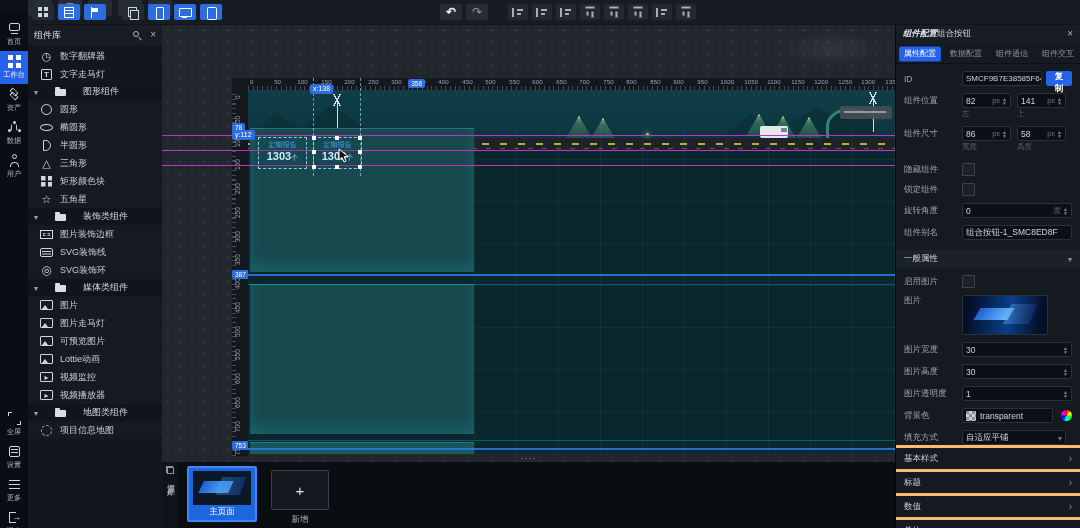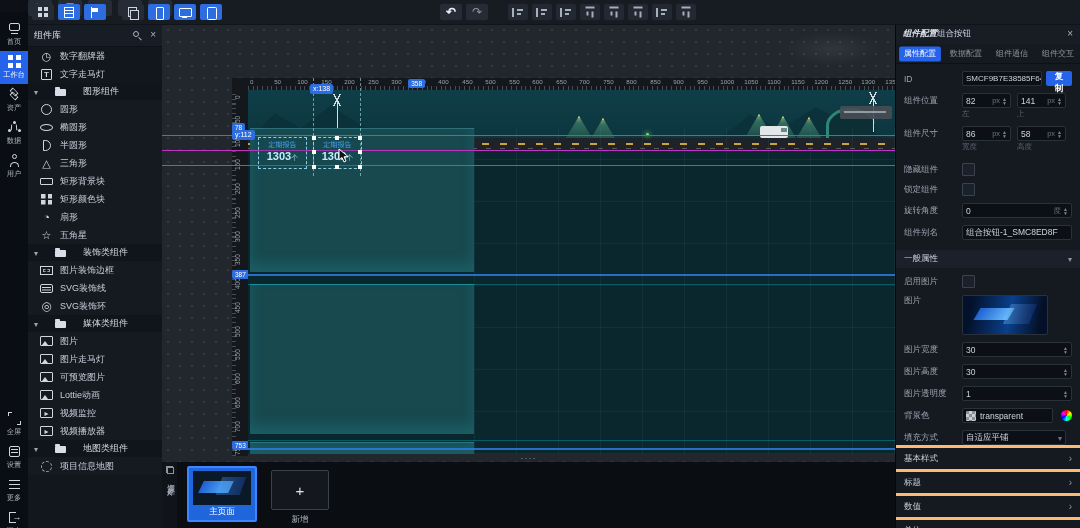--- a/index.html
+++ b/index.html
@@ -396,30 +396,22 @@
           </div>
           <div class="lib-item">
             <span class="lic" data-icon="halfcircle"></span>
             <span class="lib-label">半圆形</span>
           </div>
           <div class="lib-item">
             <span class="lic" data-icon="triangle"></span>
             <span class="lib-label">三角形</span>
           </div>
           <div class="lib-item">
-            <span class="lic" data-icon="rectbg"></span>
-            <span class="lib-label">矩形背景块</span>
-          </div>
-          <div class="lib-item">
             <span class="lic" data-icon="rectcolor"></span>
             <span class="lib-label">矩形颜色块</span>
-          </div>
-          <div class="lib-item">
-            <span class="lic" data-icon="sector"></span>
-            <span class="lib-label">扇形</span>
           </div>
           <div class="lib-item">
             <span class="lic" data-icon="star"></span>
             <span class="lib-label">五角星</span>
           </div>
         </div>
         <div class="lib-group">
           <span class="chev"></span>
           <span class="fold"></span>
           <span class="glab">装饰类组件</span>

